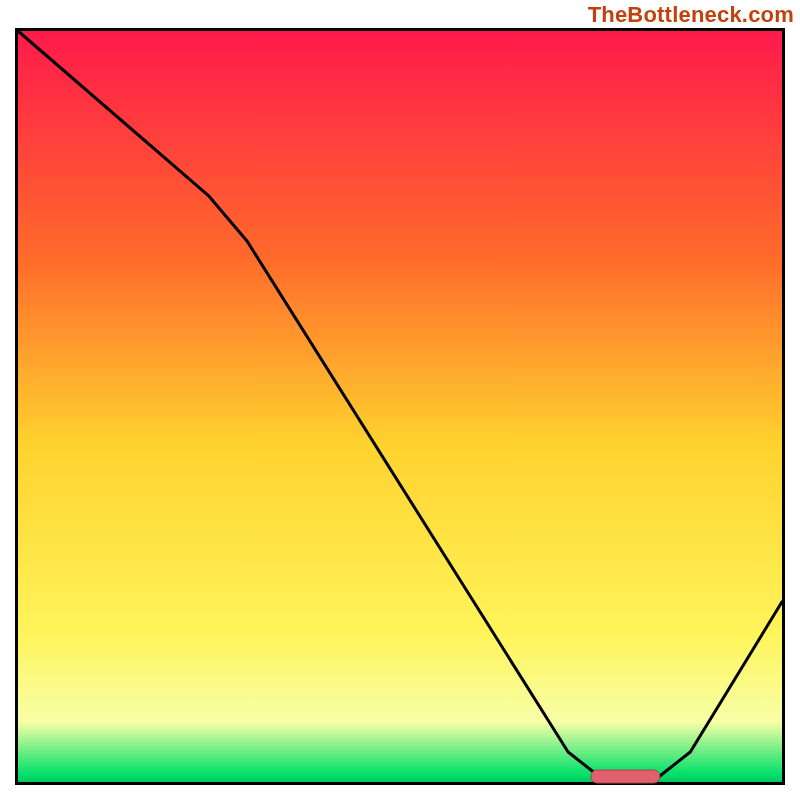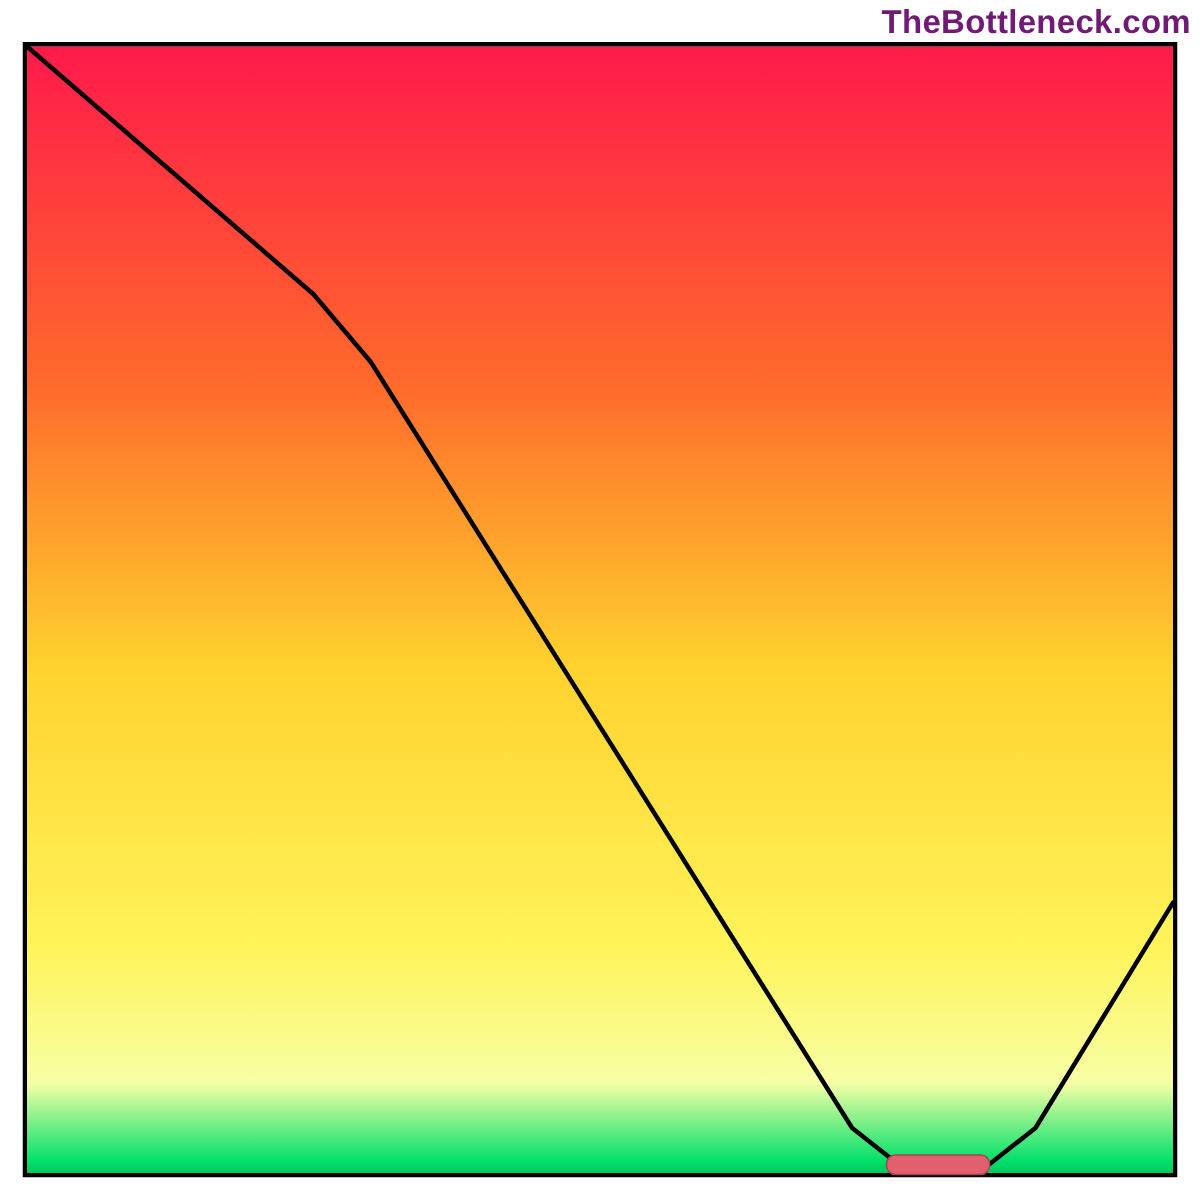--- a/index.html
+++ b/index.html
@@ -15,21 +15,21 @@
     position: relative;
     width: 800px;
     height: 800px;
   }
   .watermark {
     position: absolute;
     top: 2px;
     right: 6px;
     font-size: 22px;
     font-weight: 600;
-    color: #701a75;
+    color: #c2410c;
     letter-spacing: 0.2px;
     user-select: none;
   }
   .plot {
     position: absolute;
     left: 15px;
     top: 28px;
     width: 770px;
     height: 757px;
     box-sizing: border-box;

